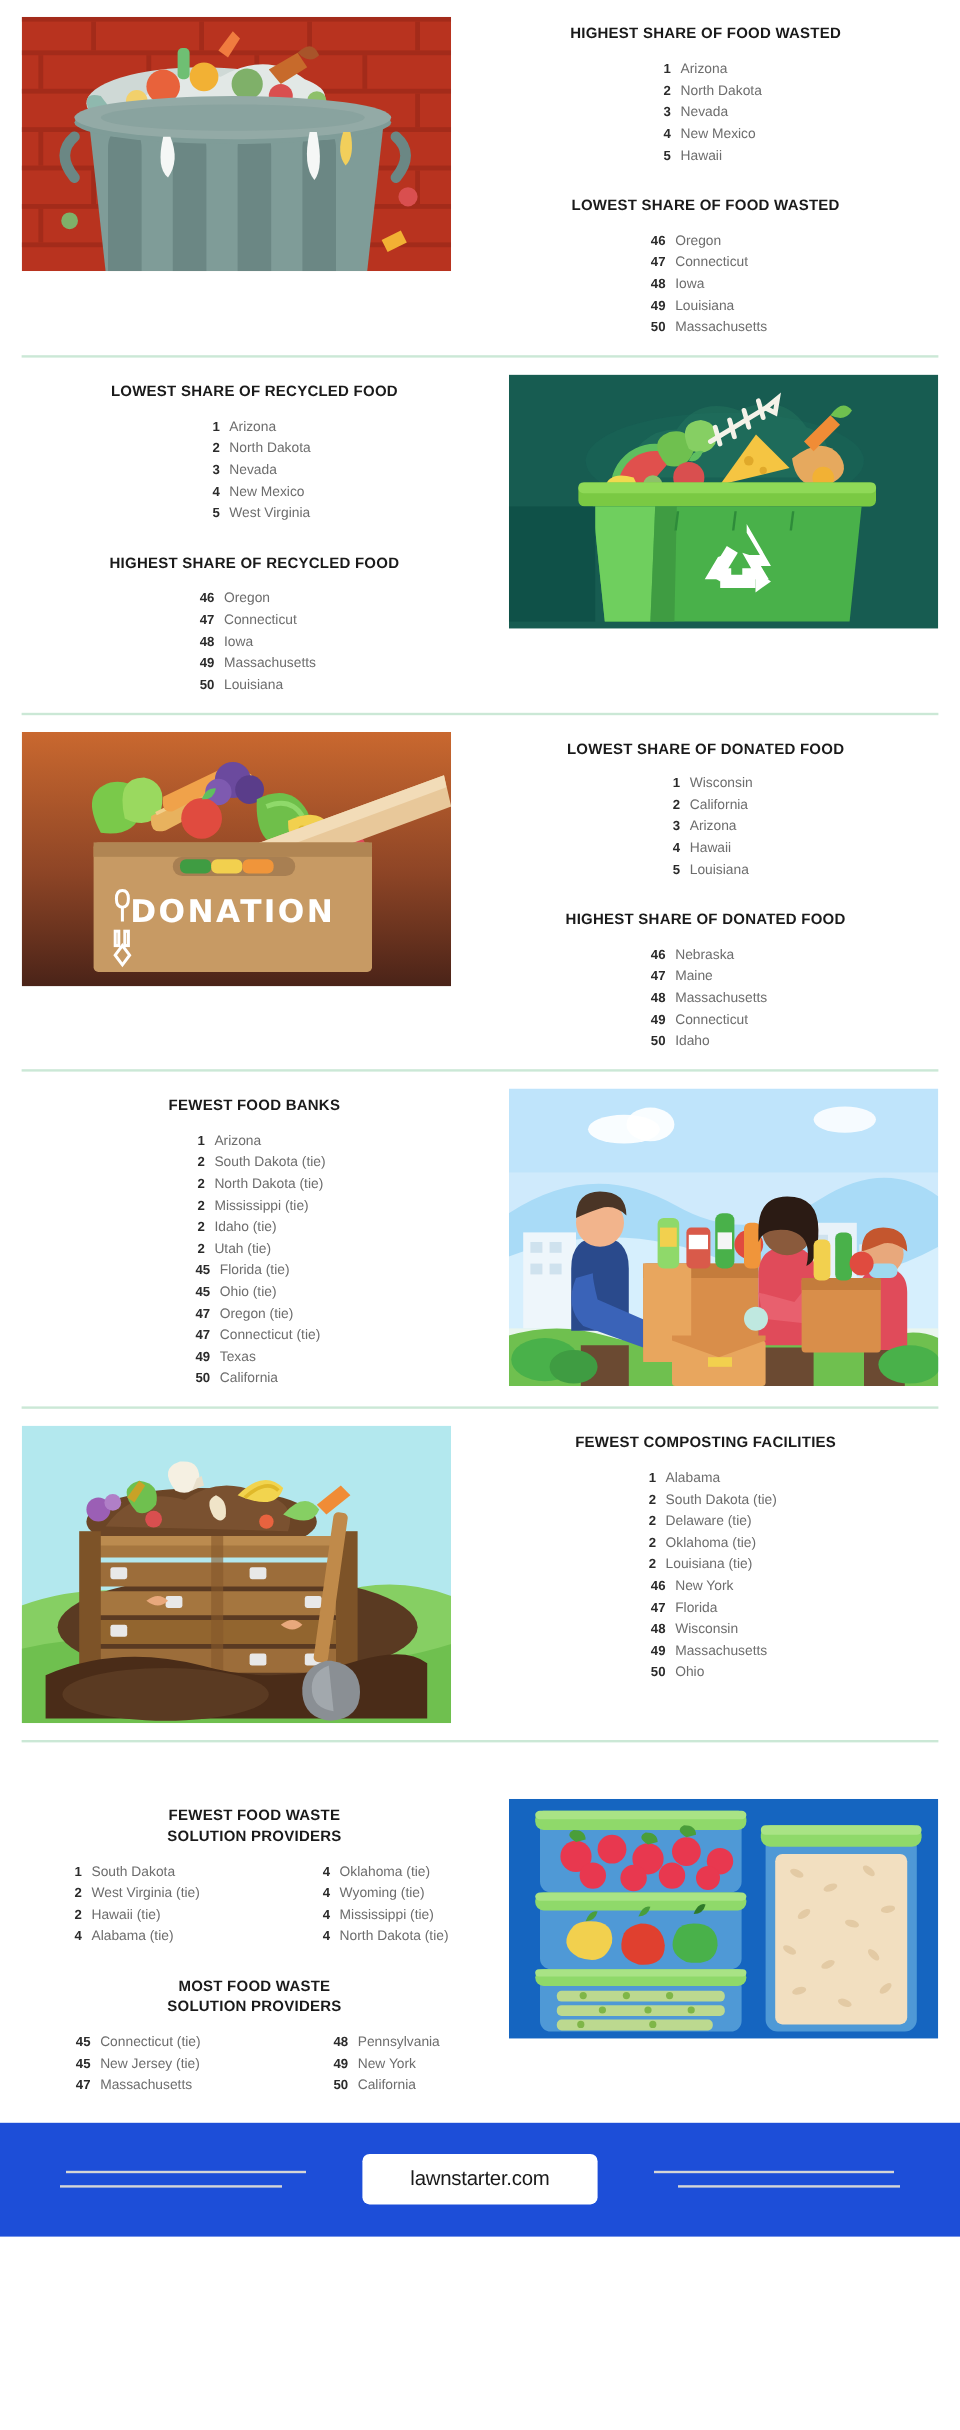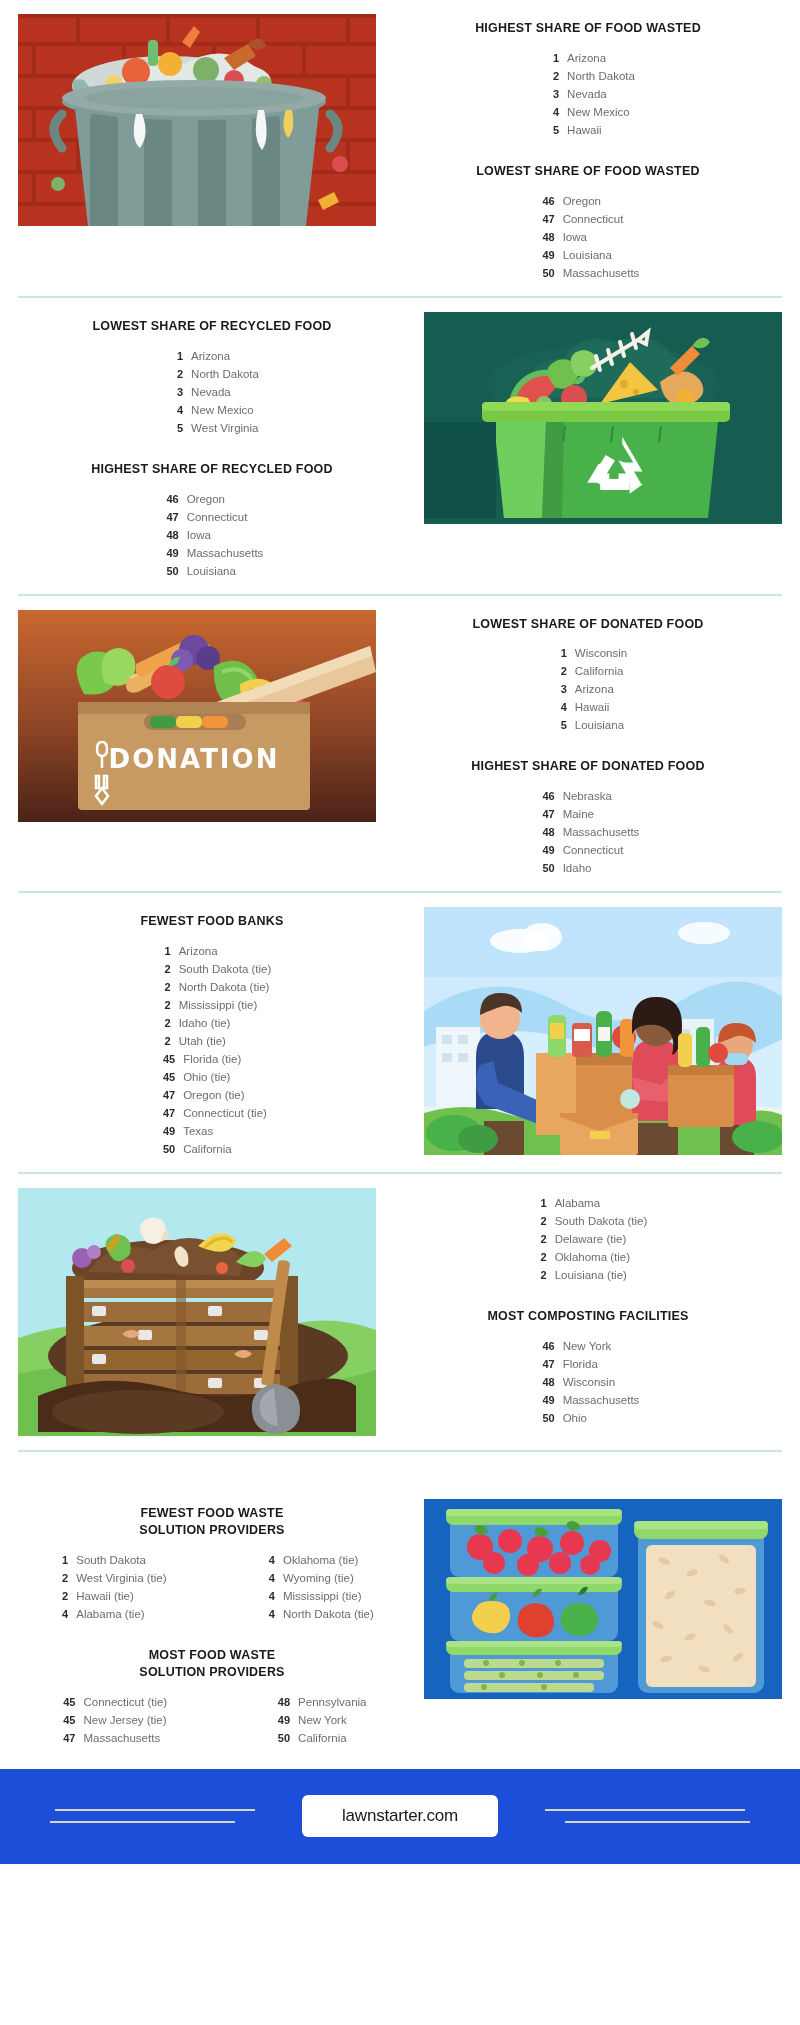--- a/index.html
+++ b/index.html
@@ -706,20 +706,21 @@
         <ellipse cx="120" cy="224" rx="86" ry="22" fill="#5a3a22"></ellipse>
 
         <g>
           <rect x="252" y="72" width="12" height="126" rx="4" fill="#c08a4a" transform="rotate(8 258 132)"></rect>
           <path d="M254 196 q-22 6 -20 28 q2 20 24 22 q24 -2 24 -24 q0 -22 -24 -26 z" fill="#8a8f94"></path>
           <path d="M256 200 q-16 6 -14 22 q2 14 18 16" fill="#a2a8ad"></path>
         </g>
       </svg>
     </div>
     <div class="lists pad-l">
+      <div class="block-title">FEWEST COMPOSTING FACILITIES</div>
       <ol class="rank">
         <li>
             <span class="num">1</span>
             <span class="name">Alabama</span>
           </li>
         <li>
             <span class="num">2</span>
             <span class="name">South Dakota (tie)</span>
           </li>
         <li>
@@ -728,21 +729,20 @@
           </li>
         <li>
             <span class="num">2</span>
             <span class="name">Oklahoma (tie)</span>
           </li>
         <li>
             <span class="num">2</span>
             <span class="name">Louisiana (tie)</span>
           </li>
       </ol>
-      <div class="block-title gap-top">MOST COMPOSTING FACILITIES</div>
       <ol class="rank">
         <li>
             <span class="num">46</span>
             <span class="name">New York</span>
           </li>
         <li>
             <span class="num">47</span>
             <span class="name">Florida</span>
           </li>
         <li>

